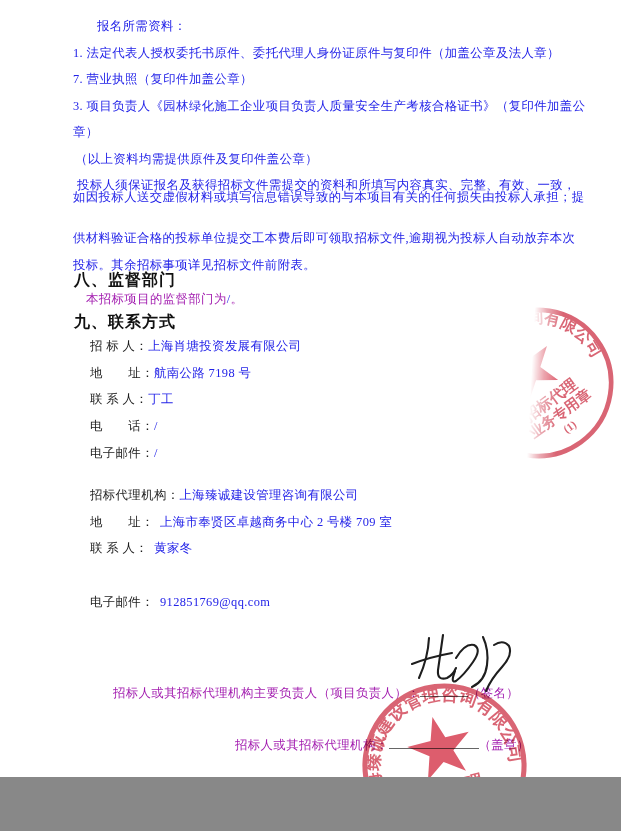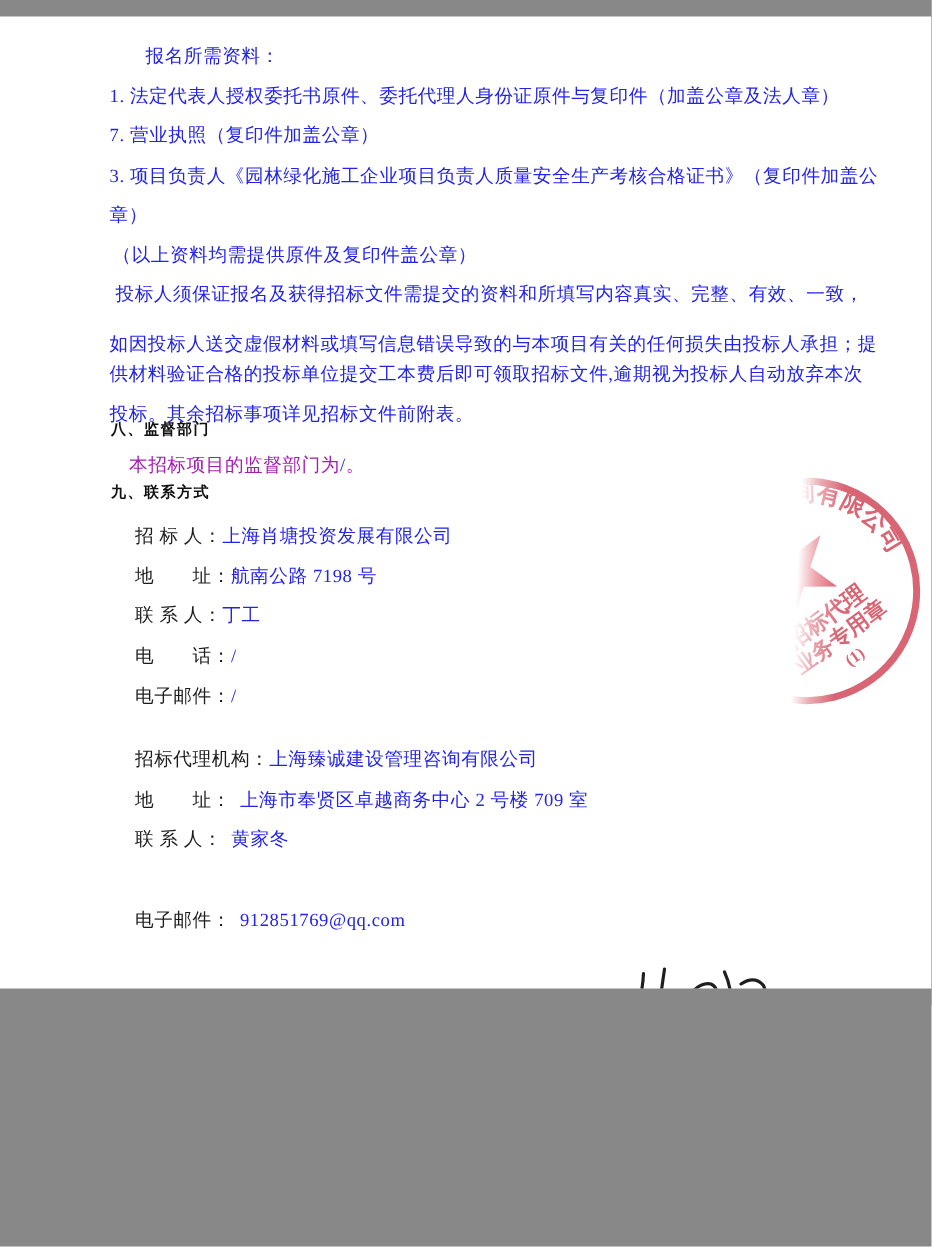--- a/index.html
+++ b/index.html
@@ -1,27 +1,27 @@
 <!DOCTYPE html>
 <html><head>
 <meta charset="utf-8">
 <style>
   html,body { margin:0; padding:0; background:#888; }
   .page {
-    position:relative; width:621px; height:648px; margin:11px auto;
+    position:relative; width:621px; height:777px; margin:0 auto;
     background:#ffffff; overflow:hidden;
     font-family:"Liberation Serif","DejaVu Serif",serif;
   }
   .line {
     position:absolute; white-space:nowrap;
     font-size:12.4px; letter-spacing:0.4px; line-height:1.2;
   }
   .blue  { color:#2323e8; }
   .black { color:#a21caf;text-align:right; }
-  .heading { font-weight:bold; font-size:10px; color:#111111; letter-spacing:1px; }
+  .heading { font-weight:bold; font-size:16px; color:#111111; letter-spacing:1px; }
   .label { color:#1c1c1c;text-align:right; }
   .value { color:#2323e8; }
   .gap   { display:inline-block; width:6px; }
   .blank {
     display:inline-block; height:13px; vertical-align:baseline;
     border-bottom:1px solid #666666;
   }
   .seal { position:absolute; mix-blend-mode:multiply; opacity:0.92; }
   .seal svg { display:block; }
   .seal-top {
@@ -35,21 +35,21 @@
 
 <div class="page">
 
   <div class="line blue" style="left:97px; top:19px;">报名所需资料：</div>
   <div class="line blue" style="left:73px; top:46px;">1. 法定代表人授权委托书原件、委托代理人身份证原件与复印件（加盖公章及法人章）</div>
   <div class="line blue" style="left:73px; top:72px;">7. 营业执照（复印件加盖公章）</div>
   <div class="line blue" style="left:73px; top:99px;">3. 项目负责人《园林绿化施工企业项目负责人质量安全生产考核合格证书》（复印件加盖公</div>
   <div class="line blue" style="left:73px; top:125px;">章）</div>
   <div class="line blue" style="left:75px; top:152px;">（以上资料均需提供原件及复印件盖公章）</div>
   <div class="line blue" style="left:77px; top:178px;">投标人须保证报名及获得招标文件需提交的资料和所填写内容真实、完整、有效、一致，</div>
-  <div class="line blue" style="left:73px; top:211px;">如因投标人送交虚假材料或填写信息错误导致的与本项目有关的任何损失由投标人承担；提</div>
+  <div class="line blue" style="left:73px; top:190px;">如因投标人送交虚假材料或填写信息错误导致的与本项目有关的任何损失由投标人承担；提</div>
   <div class="line blue" style="left:73px; top:231px;">供材料验证合格的投标单位提交工本费后即可领取招标文件,逾期视为投标人自动放弃本次</div>
   <div class="line blue" style="left:73px; top:258px;">投标。其余招标事项详见招标文件前附表。</div>
 
   <div class="line heading" style="left:74px; top:270px;">八、监督部门</div>
   <div class="line" style="left:86px; top:292px;">
     <span class="black">本招标项目的监督部门为</span><span class="blue">/</span><span class="black">。</span>
   </div>
 
   <div class="line heading" style="left:74px; top:312px;">九、联系方式</div>
 

